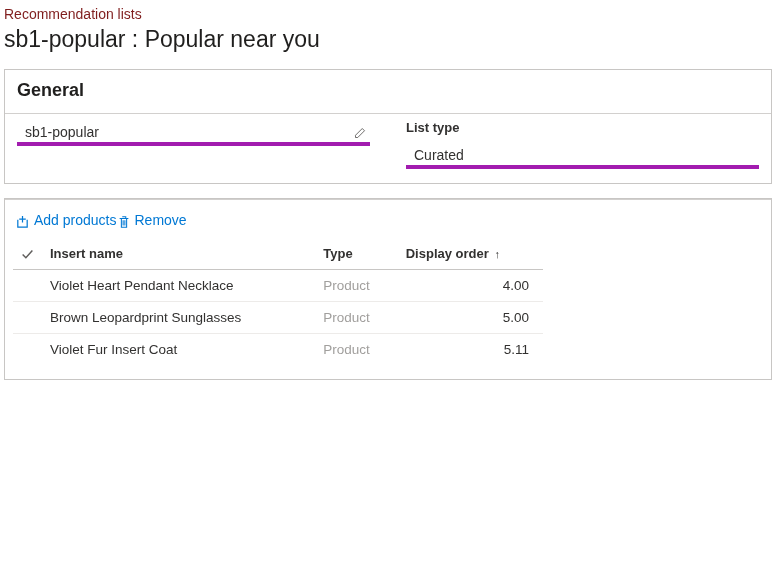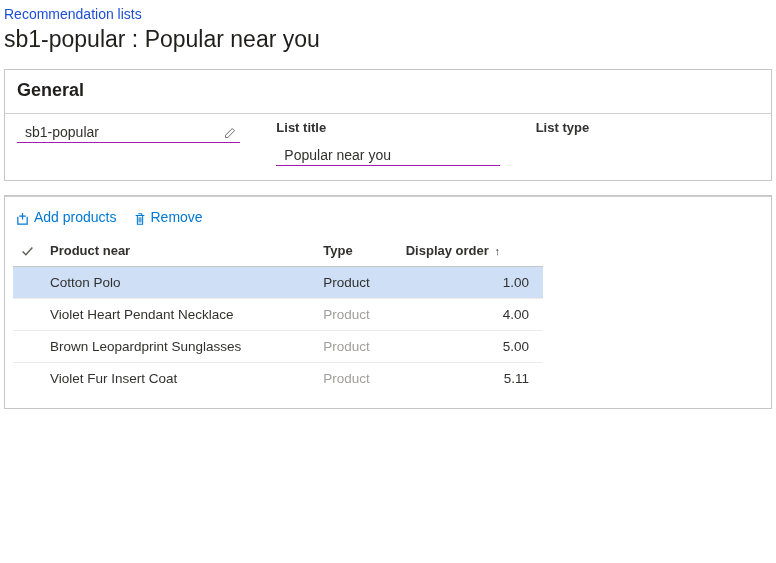--- a/index.html
+++ b/index.html
@@ -11,21 +11,21 @@
       font-family: "Segoe UI", -apple-system, BlinkMacSystemFont, sans-serif;
       font-size: 14px;
       background: #fff;
       color: #323130;
       width: 776px;
     }
     .breadcrumb {
       padding: 6px 4px 2px;
     }
     .breadcrumb a {
-      color: #1d4ed8;
+      color: #7f1d1d;
       text-decoration: none;
       font-size: 14px;
     }
     .page-title {
       font-size: 23px;
       font-weight: 400;
       padding: 2px 4px 12px;
       color: #201f1e;
     }
     .section {
@@ -51,21 +51,21 @@
       flex: 1 1 0;
       min-width: 0;
     }
     .field-label {
       font-size: 13px;
       color: #323130;
       font-weight: 600;
       margin-bottom: 8px;
     }
     .field-input-wrap {
-      border-bottom: 1px solid #a21caf;
+      border-bottom: 4px solid #a21caf;
       display: flex;
       align-items: center;
       padding: 4px 2px 2px;
     }
     .field-input {
       border: none;
       outline: none;
       font-size: 14px;
       flex: 1;
       color: #323130;
@@ -73,21 +73,20 @@
       padding-left: 6px;
     }
     .edit-icon {
       font-size: 12px;
       color: #605e5c;
       flex-shrink: 0;
       padding-right: 2px;
     }
     .toolbar {
       display: flex;
-      gap: 16px;
       padding: 12px 10px 10px;
     }
     .toolbar-btn {
       background: none;
       border: none;
       color: #0078d4;
       cursor: pointer;
       font-size: 14px;
       display: flex;
       align-items: center;
@@ -172,27 +171,24 @@
       <div class="field-input-wrap">
         <input class="field-input" value="sb1-popular" style="">
         <span class="edit-icon">
           <svg width="12" height="12" viewBox="0 0 16 16" fill="none" stroke="#605e5c" stroke-width="1.2">
             <path d="M2 11 L11 2 L14 5 L5 14 L2 14 Z"></path>
           </svg>
         </span>
       </div>
     </div>
     <div class="field">
-      <div class="field-label">List title</div>
+      <div class="field-label">List type</div>
       <div class="field-input-wrap">
-        <input class="field-input" value="Popular near you" style="">
+        <input class="field-input" value="Curated" style="">
       </div>
-    </div>
-    <div class="field">
-      <div class="field-label">List type</div>
     </div>
   </div>
 </div>
 
 <div class="section">
   <div class="hr"></div>
 
   <div class="toolbar">
     <button class="toolbar-btn">
       <span>
@@ -217,35 +213,29 @@
     <table class="table">
       <thead>
         <tr>
           <th class="col-check">
             <span class="check-icon">
               <svg width="13" height="13" viewBox="0 0 16 16" fill="none" stroke="#605e5c" stroke-width="1.8">
                 <path d="M2 8 L6 12 L14 3"></path>
               </svg>
             </span>
           </th>
-          <th>Product near</th>
+          <th>Insert name</th>
           <th>Type</th>
           <th class="col-order">
             <span>Display order</span>
             <span class="sort-arrow">↑</span>
           </th>
         </tr>
       </thead>
       <tbody id="product-rows">
-          <tr class="selected">
-            <td class="cell-check"></td>
-            <td>Cotton Polo</td>
-            <td class="cell-type sel">Product</td>
-            <td class="cell-order">1.00</td>
-          </tr>
           <tr>
             <td class="cell-check"></td>
             <td>Violet Heart Pendant Necklace</td>
             <td class="cell-type">Product</td>
             <td class="cell-order">4.00</td>
           </tr>
           <tr>
             <td class="cell-check"></td>
             <td>Brown Leopardprint Sunglasses</td>
             <td class="cell-type">Product</td>

